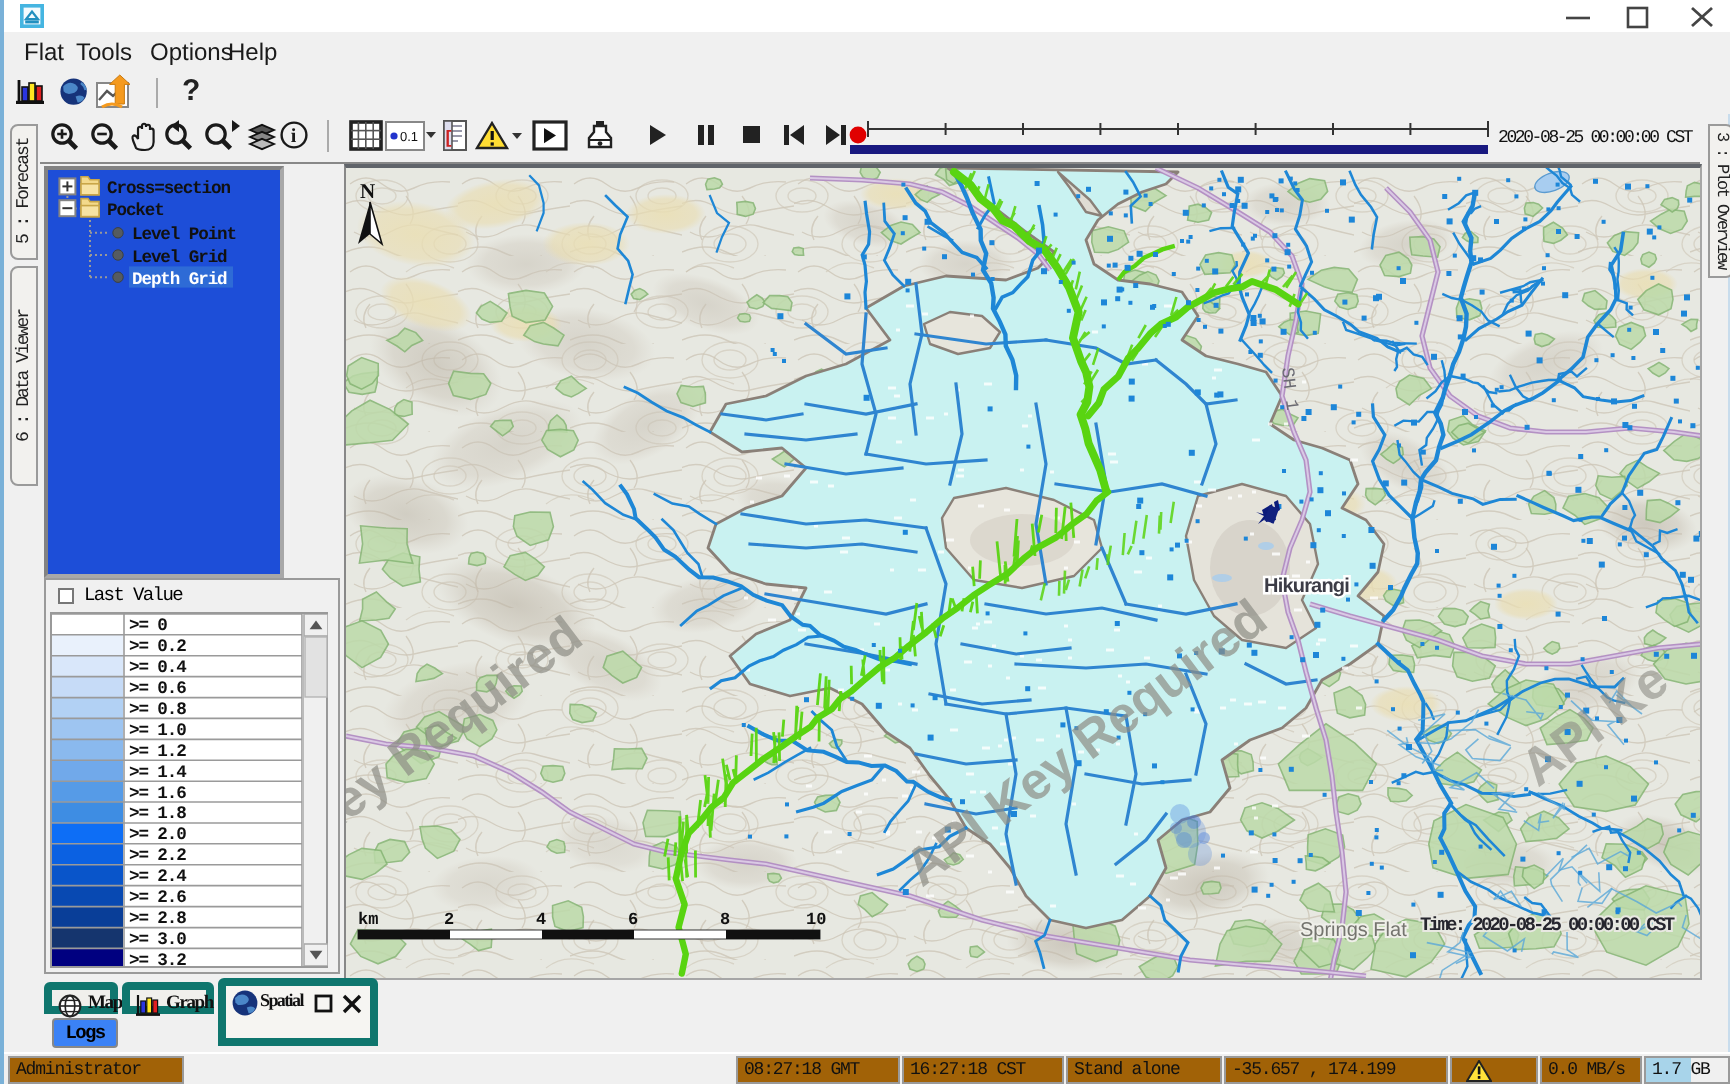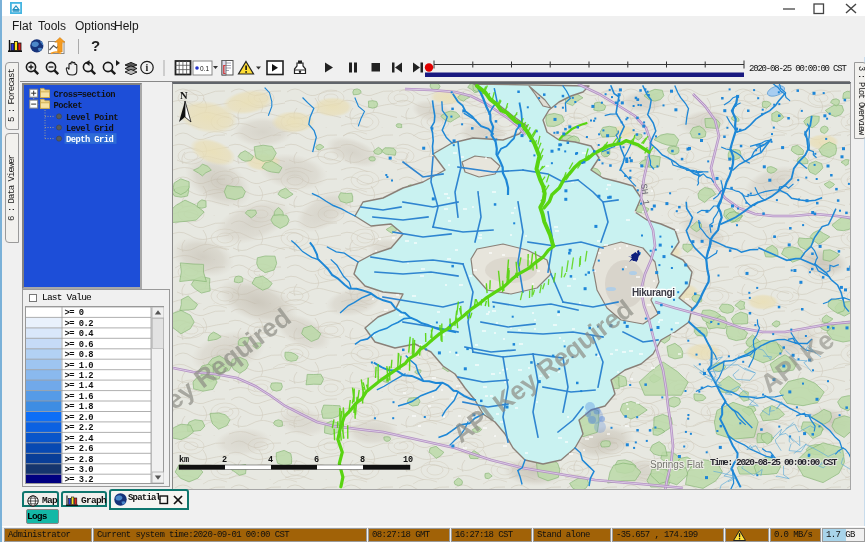--- a/index.html
+++ b/index.html
@@ -21,23 +21,23 @@
 #toolbar2{left:20px;top:58px;width:828px;height:24px;background:#f0f0f0}
 #tb2border{left:18px;top:81px;width:830px;height:1px;background:#888}
 #treepanel{left:20px;top:83px;width:120px;height:206px;background:#1d4ed8;border:2px solid #828282;border-right-color:#a8a8a8;border-bottom-color:#a8a8a8}
 #legendpanel{left:20px;top:289px;width:148px;height:198px;background:#f0f0f0;border:1px solid #9a9a9a}
 #lastvalbox{left:27px;top:294px;width:8px;height:8px;background:#fff;border:1px solid #777}
 #lastvaltxt{left:40px;top:292px;font-size:9.5px;font-weight:normal;letter-spacing:-0.8px}
 #legendtable{left:23px;top:306px;width:139px;height:178px;background:#fff;border:1px solid #999;overflow:hidden}
 #legscroll{left:149px;top:307px;width:12px;height:176px;background:#f0f0f0;border-left:1px solid #bbb}
 #mappanel{left:170px;top:82px;width:679px;height:408px;background:#e7e8e1;border-top:2px solid #60646a;border-left:1px solid #888;border-right:1px solid #a6a6a6;border-bottom:1px solid #a6a6a6;overflow:hidden}
 #bottombar{left:18px;top:489px;width:847px;height:19px}
-.btab{position:absolute;background:#f0efec;border:2px solid #0f766e;border-radius:3px 3px 0 0;font-family:Liberation Mono, monospace;font-size:9.5px;font-weight:bold;letter-spacing:-0.7px;color:#111;padding:2px 4px 0 18px;height:16px;top:2px}
-#spatialtab{top:0px;height:21px;background:#f6f5f2;padding-right:30px;padding-left:17px;letter-spacing:-0.8px;font-size:9px}
-#logsbtn{left:24px;top:509px;width:33px;height:15px;background:#14b8a6;border:1px solid #888;border-radius:2px;font-family:"Liberation Mono",monospace;font-size:9.5px;font-weight:bold;letter-spacing:-0.8px;text-align:left;line-height:13px}
+.btab{position:absolute;background:#f0efec;border:4px solid #0f766e;border-radius:3px 3px 0 0;font-family:Liberation Serif, serif;font-size:9.5px;font-weight:bold;letter-spacing:-0.7px;color:#111;padding:2px 4px 0 18px;height:16px;top:2px}
+#spatialtab{top:0px;height:34px;background:#f6f5f2;padding-right:30px;padding-left:17px;letter-spacing:-0.8px;font-size:9px}
+#logsbtn{left:24px;top:509px;width:33px;height:15px;background:#3b82f6;border:1px solid #888;border-radius:2px;font-family:"Liberation Mono",monospace;font-size:9.5px;font-weight:bold;letter-spacing:-0.8px;text-align:center;line-height:13px}
 #statusbar{left:0px;top:526px;width:865px;height:16px;background:#f0f0f0;border-top:1px solid #fff}
 .scell{position:absolute;top:1px;height:14px;border:1px solid #9a9a9a;font-family:"Liberation Mono",monospace;font-size:9px;letter-spacing:-0.6px;color:#111;padding:1px 0 0 3px;background:#a16207;white-space:nowrap;overflow:hidden}
 </style></head><body>
 <div id="win">
  <div class="abs" id="titlebar">
   <svg class="abs" style="left:8px;top:2px" width="12" height="12">
         <rect x="0" y="0" width="12" height="12" fill="#45b5e1"></rect>
         <rect x="1.8" y="1.8" width="8.4" height="8.4" fill="#f4fbfe"></rect>
         <path d="M3,7.6 L6,3.8 L9,7.6 Z" fill="none" stroke="#2290c0" stroke-width="1.1"></path>
         <rect x="2.6" y="8.2" width="6.8" height="1.5" fill="#2290c0"></rect>
@@ -1208,21 +1208,20 @@
           <path d="M7.4,8.8 Q10.2,7.6 11.6,9.3 Q10.6,11.8 8.3,11.6 Z" fill="#4b87c8"></path>
         </svg>Spatial<svg width="26" height="10" style="position:absolute;right:2px;top:4px">
           <rect x="1" y="1" width="7.5" height="7.5" fill="none" stroke="#111" stroke-width="1.4"></rect>
           <line x1="15" y1="1" x2="23" y2="9" stroke="#111" stroke-width="1.7"></line>
           <line x1="23" y1="1" x2="15" y2="9" stroke="#111" stroke-width="1.7"></line>
         </svg></div>
  </div>
  <div class="abs" id="logsbtn">Logs</div>
  <div class="abs" id="statusbar">
   <div class="scell" style="left:2px;width:88px">Administrator</div>
-  <div class="scell" style="left:91px;width:274px">Current system time:2020-09-01 00:00 CST</div>
   <div class="scell" style="left:366px;width:82px">08:27:18 GMT</div>
   <div class="scell" style="left:449px;width:81px">16:27:18 CST</div>
   <div class="scell" style="left:531px;width:78px">Stand alone</div>
   <div class="scell" style="left:610px;width:112px">-35.657 , 174.199</div>
   <div class="scell" style="left:723px;width:44px"><svg width="13" height="11" style="margin-left:4px">
           <path d="M6.5,0.5 L12.5,10.5 L0.5,10.5 Z" fill="#ffe13a" stroke="#222" stroke-width="1"></path>
           <rect x="5.9" y="3.2" width="1.3" height="4" fill="#111"></rect>
           <rect x="5.9" y="8" width="1.3" height="1.4" fill="#111"></rect>
         </svg></div>
   <div class="scell" style="left:768px;width:51px">0.0 MB/s</div>

